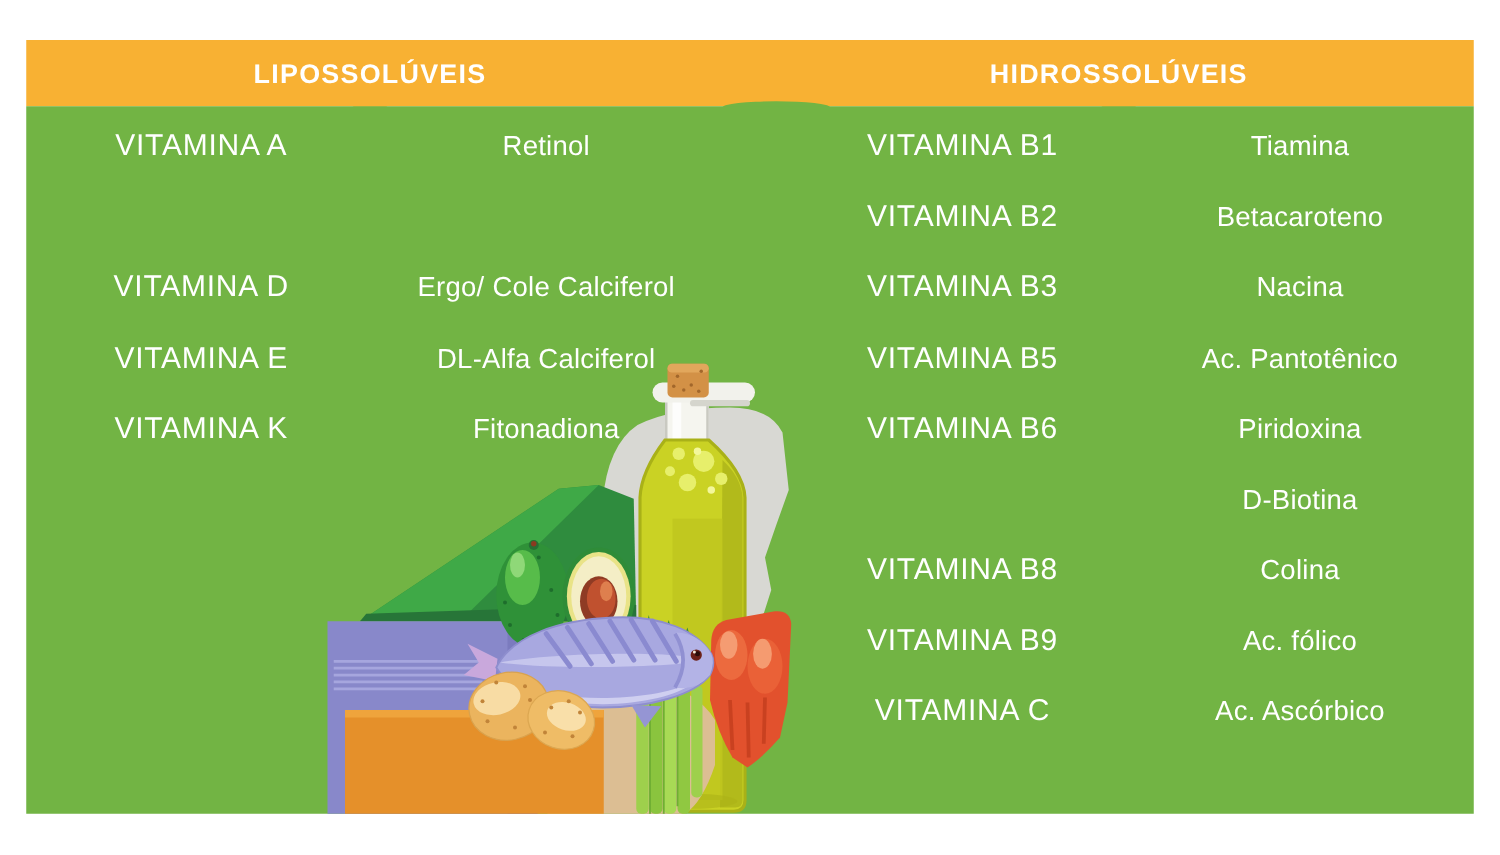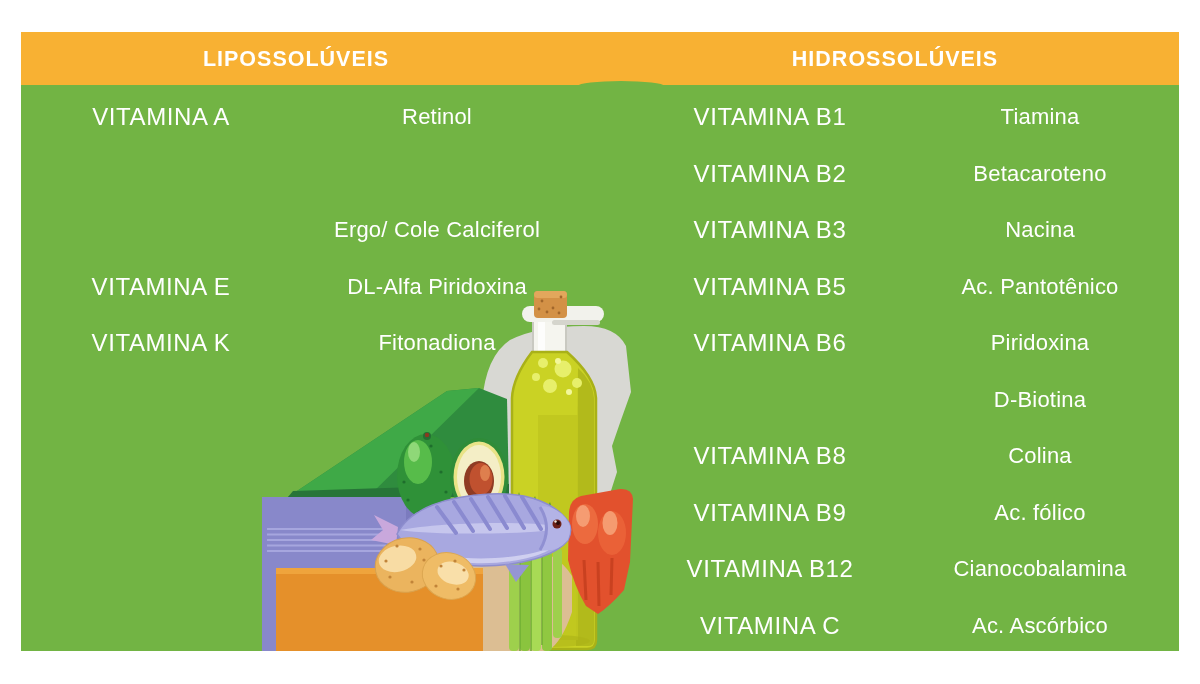--- a/index.html
+++ b/index.html
@@ -204,25 +204,26 @@
   </svg>
 
   <div class="rows left">
     <div class="vrow">
         <span class="lbl">VITAMINA A</span>
         <span class="val">Retinol</span>
       </div>
     <div class="vrow">
       </div>
     <div class="vrow">
+        <span class="lbl">VITAMINA D</span>
         <span class="val">Ergo/ Cole Calciferol</span>
       </div>
     <div class="vrow">
         <span class="lbl">VITAMINA E</span>
-        <span class="val">DL-Alfa Piridoxina</span>
+        <span class="val">DL-Alfa Calciferol</span>
       </div>
     <div class="vrow">
         <span class="lbl">VITAMINA K</span>
         <span class="val">Fitonadiona</span>
       </div>
   </div>
 
   <div class="rows right">
     <div class="vrow">
         <span class="lbl">VITAMINA B1</span>
@@ -249,22 +250,18 @@
       </div>
     <div class="vrow">
         <span class="lbl">VITAMINA B8</span>
         <span class="val">Colina</span>
       </div>
     <div class="vrow">
         <span class="lbl">VITAMINA B9</span>
         <span class="val">Ac. fólico</span>
       </div>
     <div class="vrow">
-        <span class="lbl">VITAMINA B12</span>
-        <span class="val">Cianocobalamina</span>
-      </div>
-    <div class="vrow">
         <span class="lbl">VITAMINA C</span>
         <span class="val">Ac. Ascórbico</span>
       </div>
   </div>
 
 </div>
 
 </body></html>

